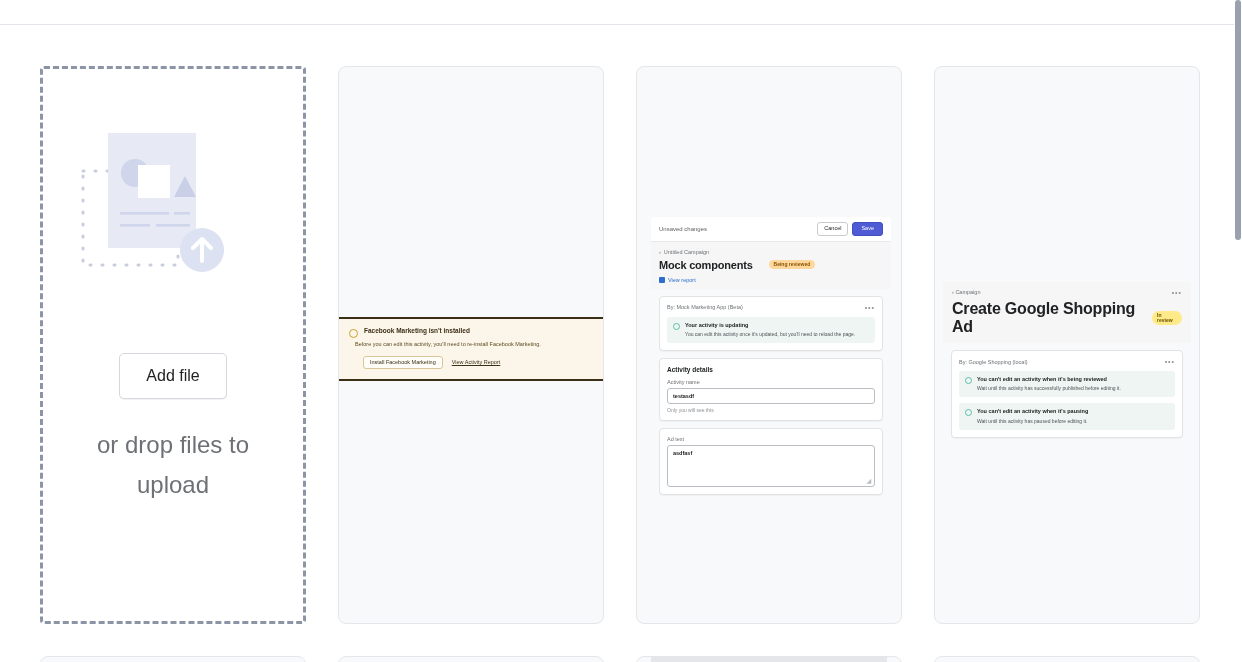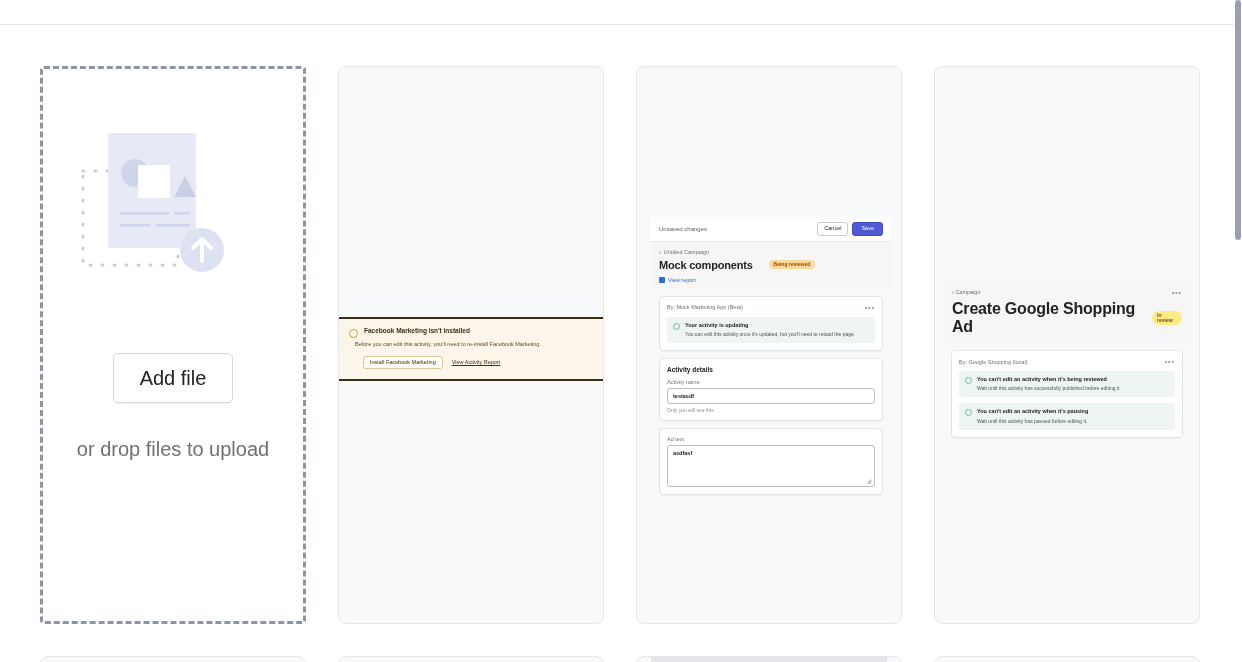--- a/index.html
+++ b/index.html
@@ -49,29 +49,29 @@
     padding-top: 6px;
   }
   .dz-art { width: 200px; height: 250px; position: relative; margin-top: 10px; }
   .dz-btn {
     margin-top: 18px;
     background: #ffffff;
     border: 1px solid #d5d8de;
     border-radius: 5px;
     box-shadow: 0 1px 0 rgba(22,29,37,.05);
     padding: 14px 26px;
-    font-size: 20px; color: #202223;
+    font-size: 16px; color: #202223;
     font-family: "Liberation Sans", sans-serif;
     cursor: pointer;
     line-height: 1;
   }
   .dz-hint {
     margin-top: 26px;
     width: 210px; text-align: center;
-    font-size: 20px; line-height: 40px; color: #6d7175;
+    font-size: 24px; line-height: 40px; color: #6d7175;
   }
 
   
   .card {
     width: 266px; height: 558px;
     background: #f8f9fb;
     border: 1px solid #e4e6ea;
     border-radius: 8px;
     overflow: hidden;
     position: relative;

